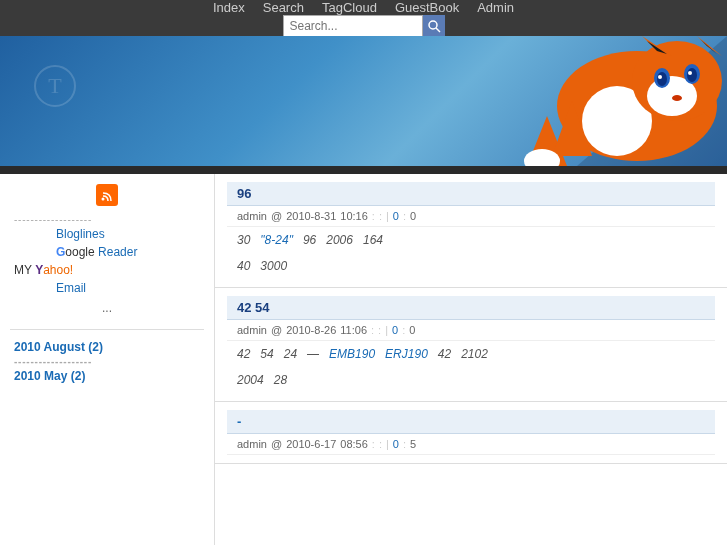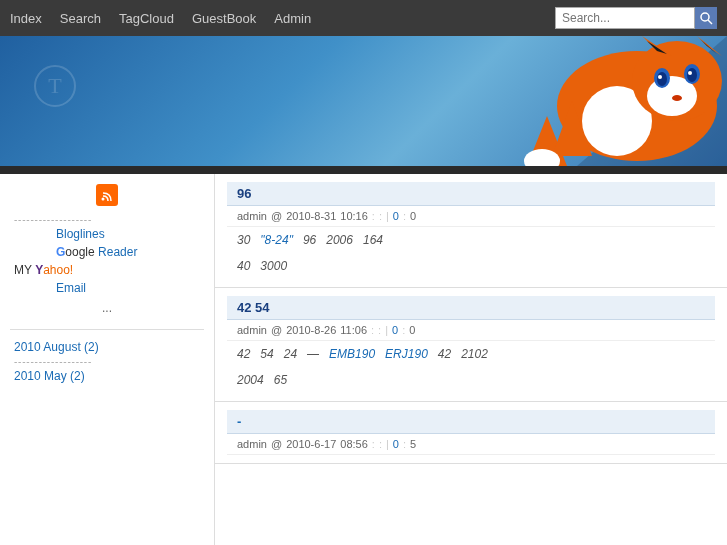--- a/index.html
+++ b/index.html
@@ -5,20 +5,21 @@
     * { margin: 0; padding: 0; box-sizing: border-box; }
     body { font-family: Arial, sans-serif; font-size: 12px; background: #e8e8e8; }
 
     
     #navbar {
       background: #3a3a3a;
       display: flex;
       align-items: center;
       padding: 0 10px;
       height: 36px;
+      flex-direction: column;
     }
     .nav-links {
       display: flex;
       gap: 18px;
       flex: 1;
     }
     .nav-link {
       color: #ccc;
       text-decoration: none;
       font-size: 13px;
@@ -124,20 +125,21 @@
       font-size: 12px;
       padding: 4px;
       text-align: center;
     }
 
     
     .archive-section {
       margin-top: 10px;
       border-top: 1px solid #ddd;
       padding-top: 8px;
+      font-weight: bold;
     }
     .archive-link {
       display: block;
       color: #1a6bb5;
       text-decoration: none;
       font-size: 12px;
       padding: 2px 4px;
       cursor: pointer;
     }
 
@@ -355,21 +357,21 @@
         <span>54</span>
         <span>24</span>
         <span>—</span>
         <a class="stat-link">EMB190</a>
         <a class="stat-link">ERJ190</a>
         <span>42</span>
         <span>2102</span>
       </div>
       <div class="post-stats">
         <span>2004</span>
-        <span>65</span>
+        <span>28</span>
       </div>
     </div>
 
     <div class="post-block">
       <div class="post-title-bar">
         <a class="dash-link">-</a>
       </div>
       <div class="post-meta">
         <span>admin</span>
         <span>@</span>

